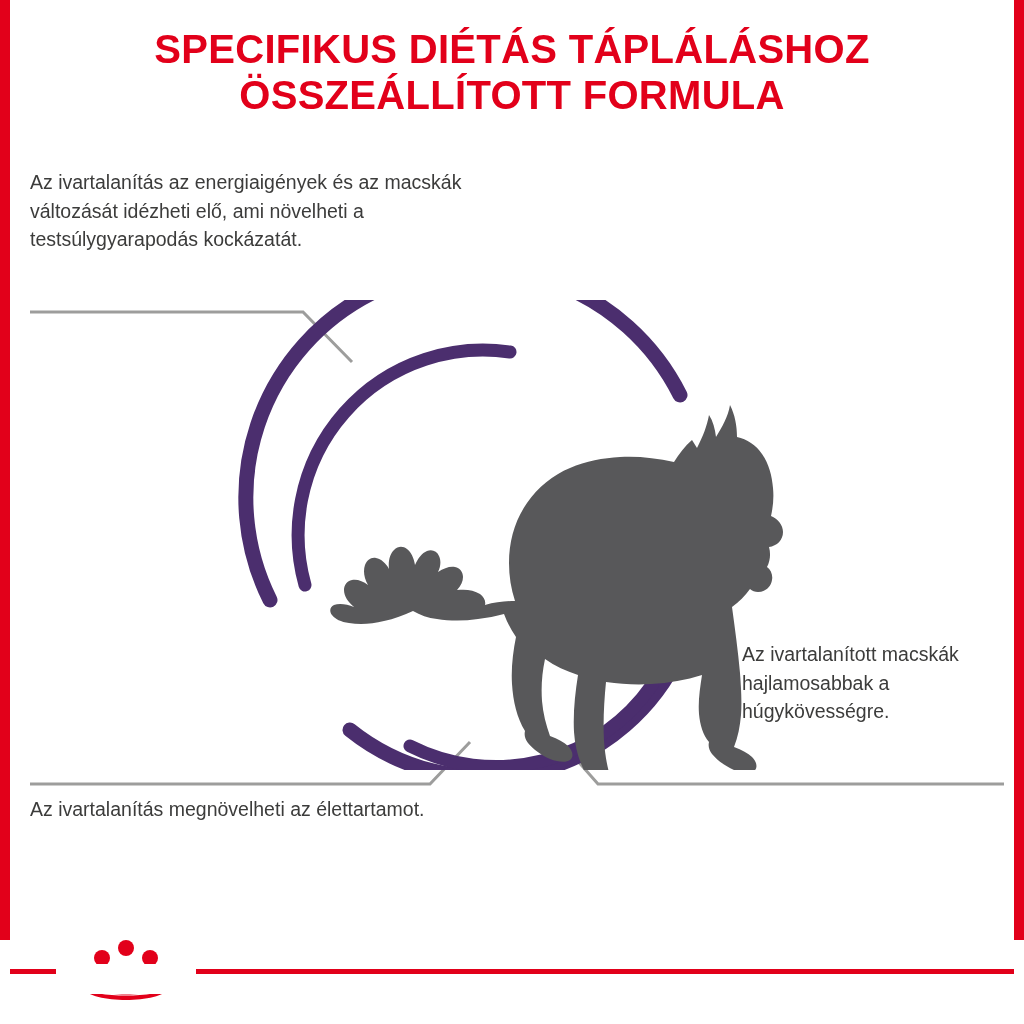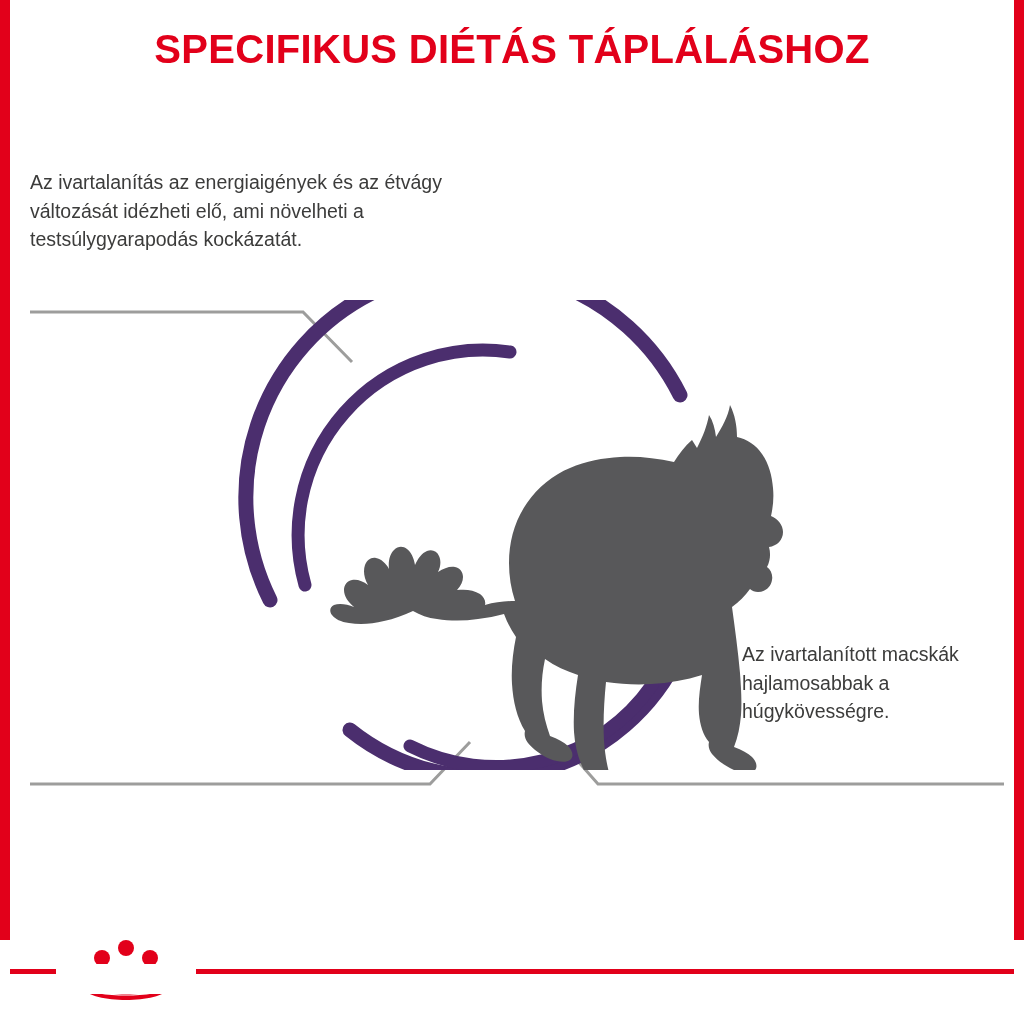--- a/index.html
+++ b/index.html
@@ -120,35 +120,37 @@
 </head>
 <body>
 
 <div id="page">
 
   <div class="rail left"></div>
   <div class="rail right"></div>
 
   <div class="headline">
     <div>SPECIFIKUS DIÉTÁS TÁPLÁLÁSHOZ</div>
+    <div>ÖSSZEÁLLÍTOTT FORMULA</div>
   </div>
 
   <svg class="leader" style="left:0; top:290px; width:1024px; height:500px;" viewBox="0 0 1024 500" xmlns="http://www.w3.org/2000/svg">
 
     <path d="M30 22 L303 22 L352 72" fill="none" stroke="#9d9d9c" stroke-width="3"></path>
 
     <path d="M30 494 L430 494 L470 452" fill="none" stroke="#9d9d9c" stroke-width="3"></path>
 
     <path d="M1004 494 L598 494 L568 460" fill="none" stroke="#9d9d9c" stroke-width="3"></path>
   </svg>
 
-  <div class="callout callout-top-left">Az ivartalanítás az energiaigények és az étvágy változását idézheti elő, ami növelheti a testsúlygyarapodás kockázatát.</div>
+  <div class="callout callout-top-left">Az ivartalanítás az energiaigények és az macskák változását idézheti elő, ami növelheti a testsúlygyarapodás kockázatát.</div>
 
   <div class="callout callout-right">Az ivartalanított macskák hajlamosabbak a húgykövességre.</div>
 
+  <div class="callout callout-bottom">Az ivartalanítás megnövelheti az élettartamot.</div>
 
   <svg class="graphic" viewBox="0 0 610 470" xmlns="http://www.w3.org/2000/svg">
 
     <path d="M60 300
              A 215 215 0 0 1 470 95" fill="none" stroke="#4b2e6e" stroke-width="15" stroke-linecap="round"></path>
 
     <path d="M95 285
              A 185 185 0 0 1 300 52" fill="none" stroke="#4b2e6e" stroke-width="13" stroke-linecap="round"></path>
 
     <path d="M140 430

